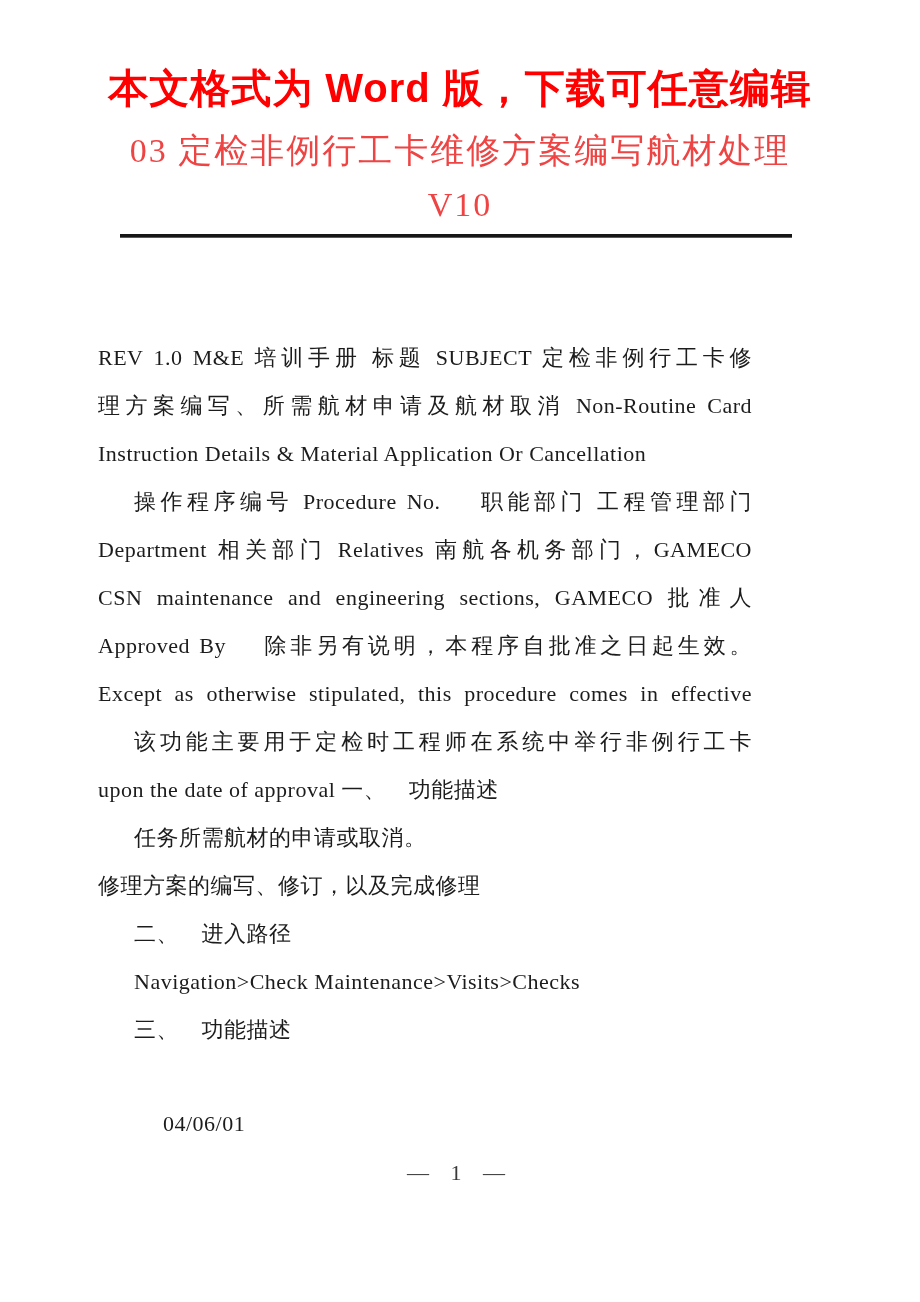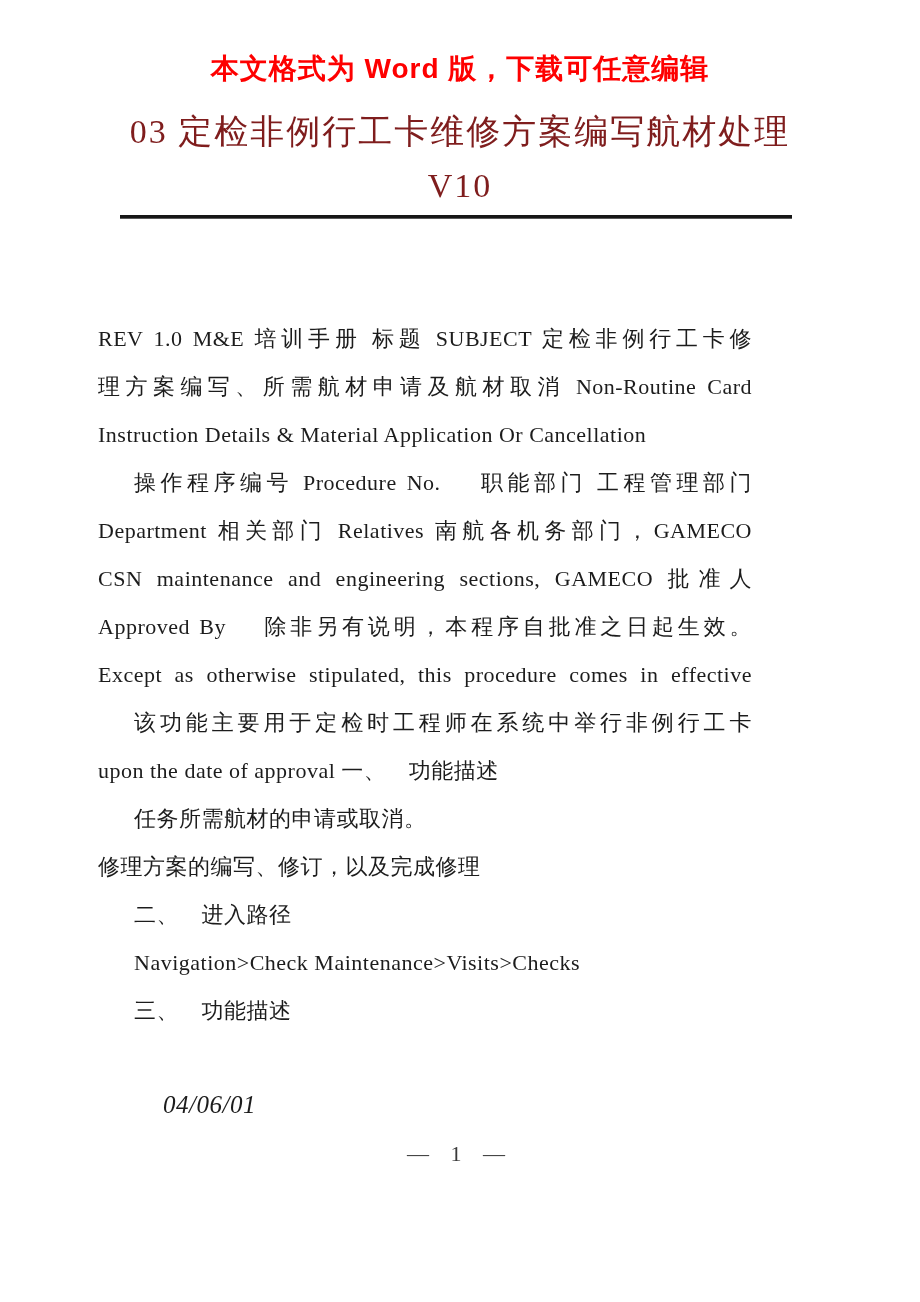--- a/index.html
+++ b/index.html
@@ -10,35 +10,35 @@
   .page {
     position: relative;
     width: 920px;
     height: 1302px;
     background: #ffffff;
     overflow: hidden;
     font-family: "Liberation Serif", "DejaVu Serif", serif;
     color: #1c1c1c;
   }
   .banner {
-    margin-top: 49px;
+    margin-top: 68px;
     height: 40px;
     line-height: 40px;
     text-align: center;
     font-family: "Liberation Sans", "DejaVu Sans", sans-serif;
     font-weight: bold;
-    font-size: 28px;
+    font-size: 40px;
     color: #fe0000;
     letter-spacing: 1px;
   }
   .title {
     margin: 16px 0 0 0;
     font-weight: 400;
     text-align: center;
-    color: #7f1d1d;
+    color: #ef4444;
     font-size: 34px;
     letter-spacing: 2px;
   }
   .title-line {
     display: block;
     line-height: 54px;
   }
   .rule {
     margin: 2px 0 0 120px;
     width: 672px;
@@ -62,24 +62,23 @@
     text-align: justify;
     text-align-last: justify;
     text-justify: inter-character;
   }
   .indent {
     padding-left: 36px;
   }
   .date-line {
     margin: 46px 0 0 127px;
     width: 654px;
-    font-size: 25px;
+    font-size: 22px;
     line-height: 48px;
     letter-spacing: 0.5px;
-    font-style: italic;
   }
   .date-line .inner { padding-left: 36px; }
   .page-number {
     margin-top: 4px;
     height: 42px;
     line-height: 42px;
     text-align: center;
     font-size: 22px;
     color: #3a3a3a;
     letter-spacing: 8px;

